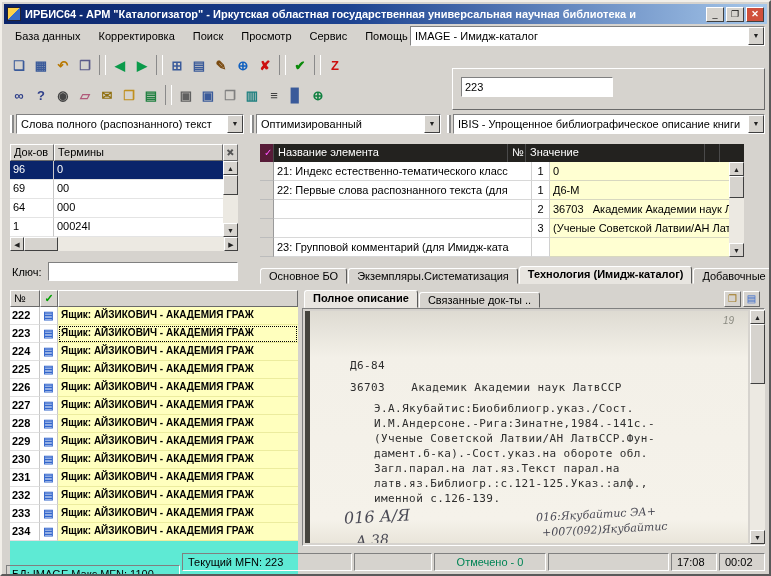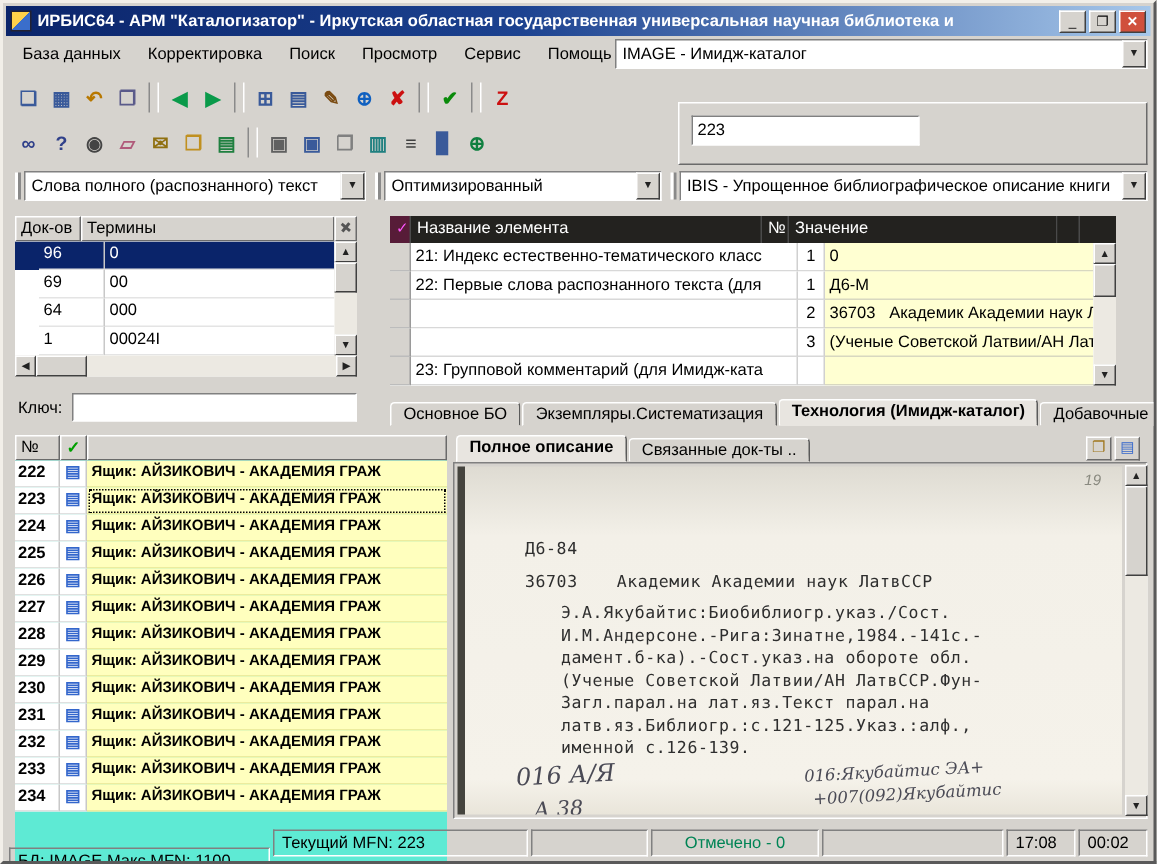--- a/index.html
+++ b/index.html
@@ -46,21 +46,21 @@
   .sb-btn{position:absolute;width:15px;height:14px;background:#d6d3ce;text-align:center;font-size:7px;line-height:13px;
     border:1px solid;border-color:#fff #404040 #404040 #fff;color:#222;}
   .sb-track{position:absolute;background:#ece9e2;}
   .sb-thumb{position:absolute;background:#d6d3ce;border:1px solid;border-color:#fff #404040 #404040 #fff;}
   
   #terms-panel{position:absolute;left:8px;top:142px;width:228px;height:107px;background:#fff;}
   .hcell{position:absolute;top:0;height:17px;background:#d6d3ce;border:1px solid;
     border-color:#fff #6a6a6a #6a6a6a #fff;padding:1px 3px;overflow:hidden;white-space:nowrap;}
   #terms-body{position:absolute;left:0;top:17px;width:213px;height:76px;background:#fff;overflow:hidden;}
   .trow{display:flex;height:19px;}
-  .trow .c1{width:44px;padding:2px 3px;border-right:1px solid #c8c8c8;border-bottom:1px solid #e4e4e4;overflow:hidden;margin-left:16px;}
+  .trow .c1{width:44px;padding:2px 3px;border-right:1px solid #c8c8c8;border-bottom:1px solid #e4e4e4;overflow:hidden;}
   .trow .c2{flex:1;padding:2px 3px;border-bottom:1px solid #e4e4e4;overflow:hidden;}
   .trow.sel{background:#0a246a;color:#fff;}
   .pin{display:inline-block;transform:rotate(40deg);color:#555;font-size:10px;}
   
   #key-label{position:absolute;left:10px;top:264px;}
   #key-input{position:absolute;left:46px;top:260px;width:190px;height:19px;border:1px solid;
     border-color:#808080 #fff #fff #808080;background:#fff;font:11px "Liberation Sans",sans-serif;padding:0 3px;}
   
   #fields-panel{position:absolute;left:258px;top:142px;width:484px;height:113px;background:#fff;}
   #fields-head{position:absolute;left:0;top:0;width:484px;height:18px;display:flex;background:#23221f;color:#fff;}
@@ -383,22 +383,22 @@
   <div id="pv-body">
     <div id="card">
       <div id="card-corner">19</div>
       <div id="card-call" class="card-typed">Д6-84</div>
       <div id="card-acc-row" class="card-typed">
         <span>36703</span><span id="card-heading">Академик Академии наук ЛатвССР</span>
       </div>
       <div id="card-lines" class="card-typed">
           <div class="card-line">Э.А.Якубайтис:Биобиблиогр.указ./Сост.</div>
           <div class="card-line">И.М.Андерсоне.-Рига:Зинатне,1984.-141с.-</div>
+          <div class="card-line">(Ученые Советской Латвии/АН ЛатвССР.Фун-</div>
           <div class="card-line">дамент.б-ка).-Сост.указ.на обороте обл.</div>
-          <div class="card-line">(Ученые Советской Латвии/АН ЛатвССР.Фун-</div>
           <div class="card-line">Загл.парал.на лат.яз.Текст парал.на</div>
           <div class="card-line">латв.яз.Библиогр.:с.121-125.Указ.:алф.,</div>
           <div class="card-line">именной с.126-139.</div>
         </div>
       <div id="hand-left" class="hand">016 А/Я</div>
       <div id="hand-left2" class="hand">А 38</div>
       <div id="hand-right1" class="hand">016:Якубайтис ЭА+</div>
       <div id="hand-right2" class="hand">+007(092)Якубайтис</div>
     </div>
     <div class="sb-btn" style="left:447px;top:1px;">▲</div>

